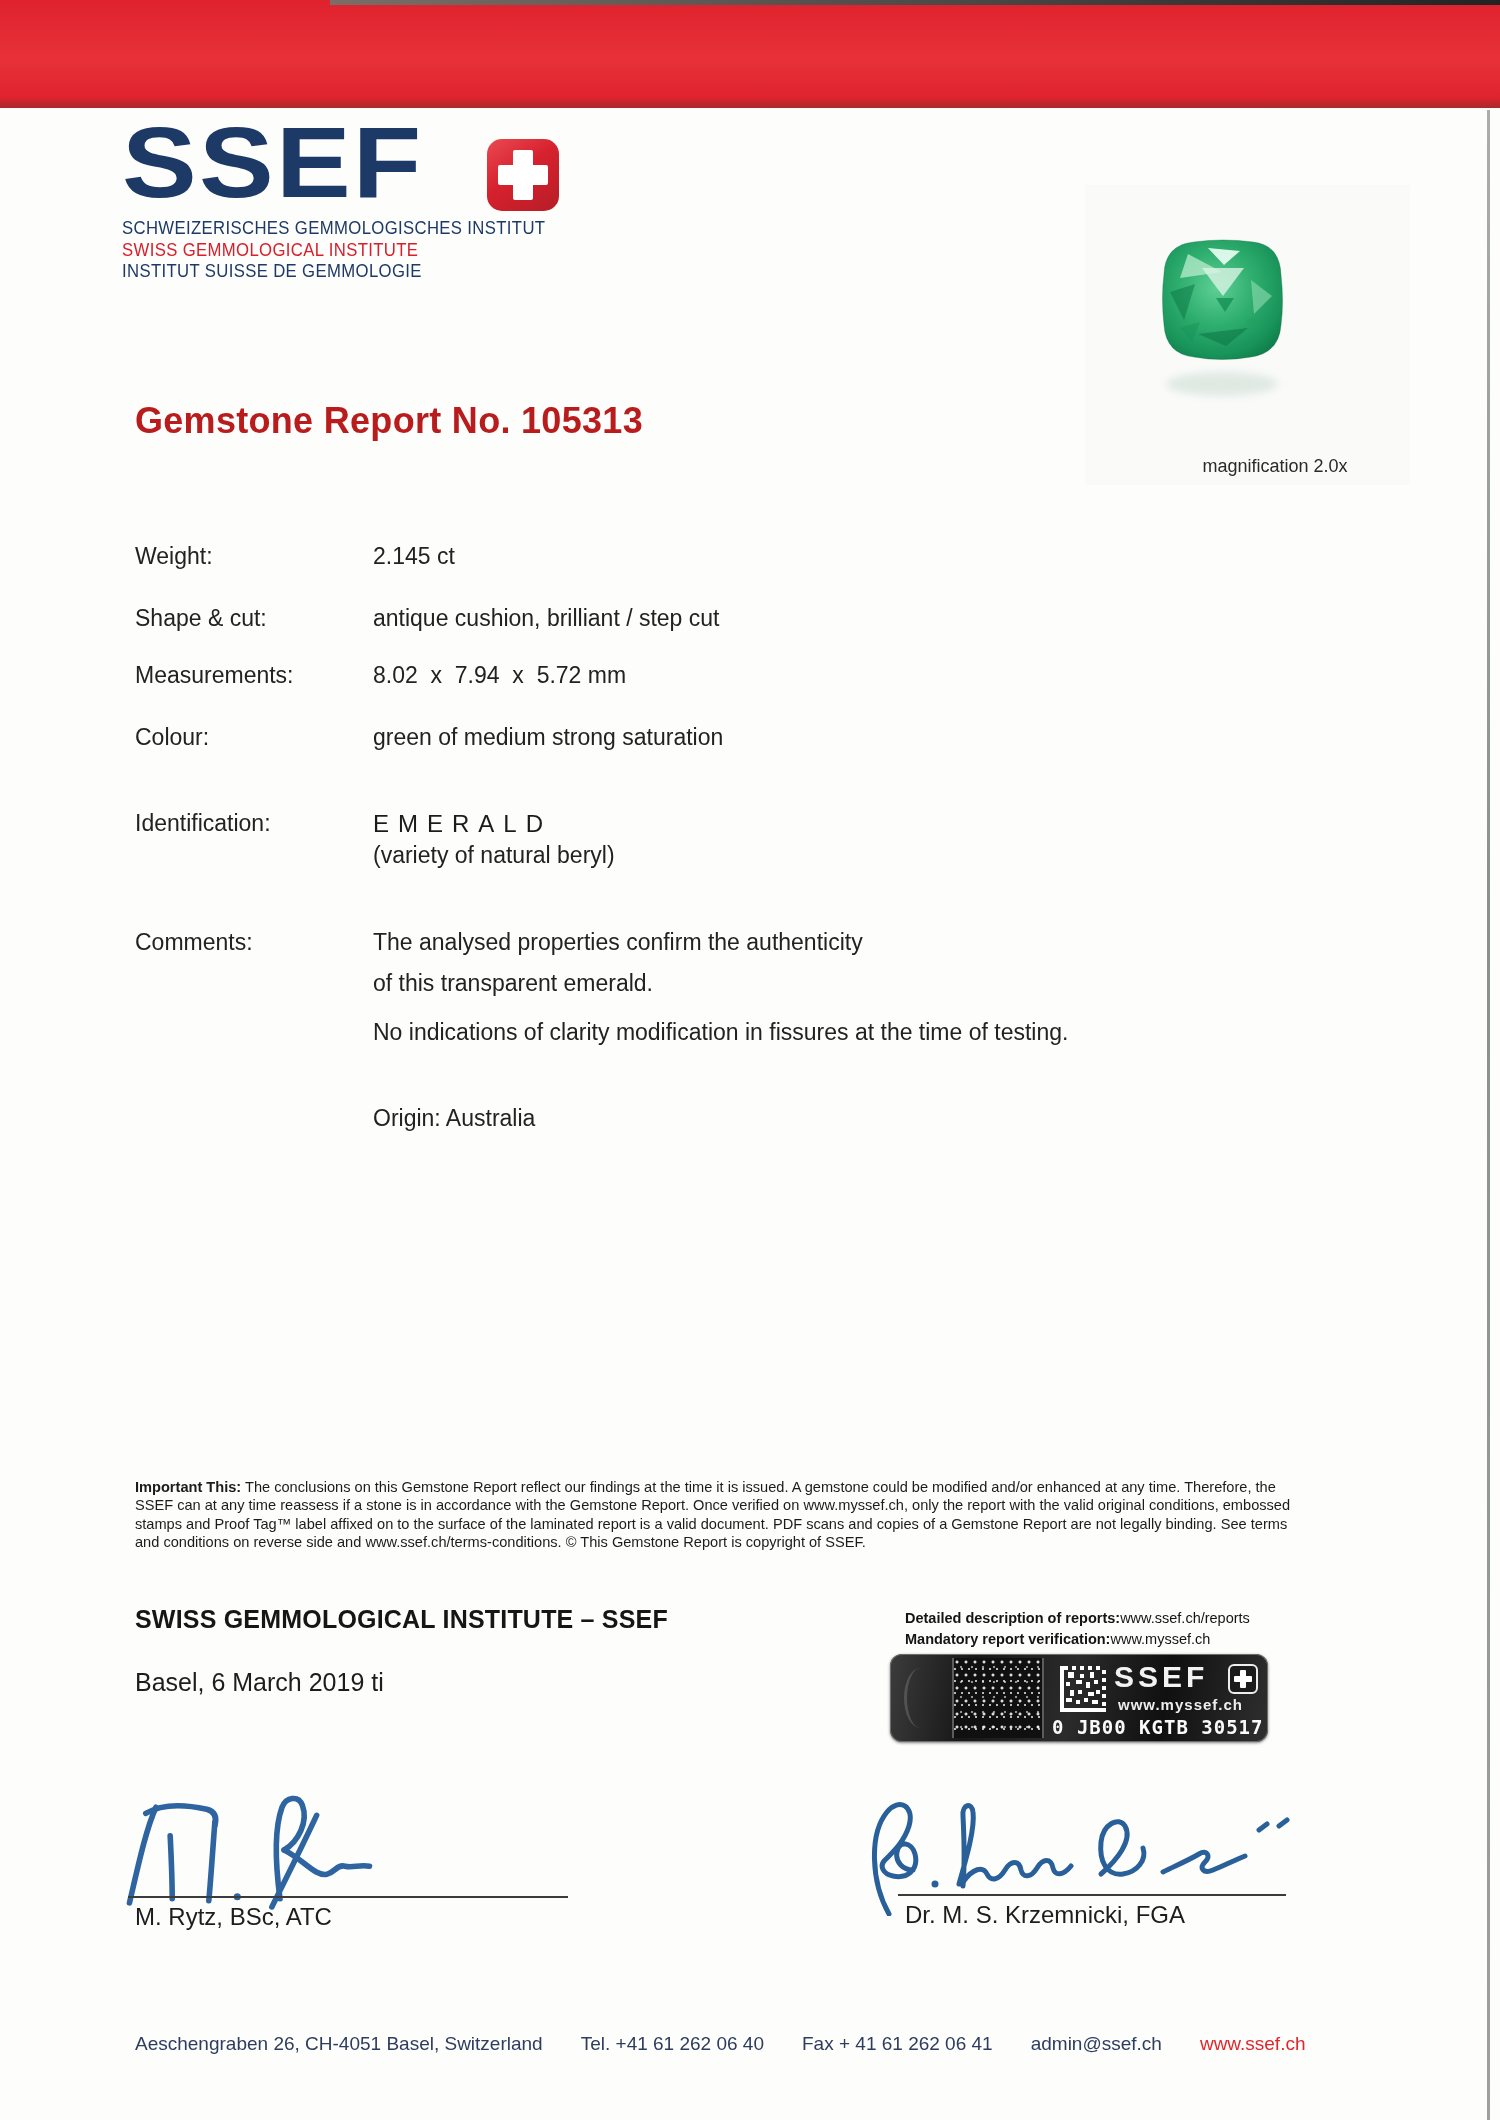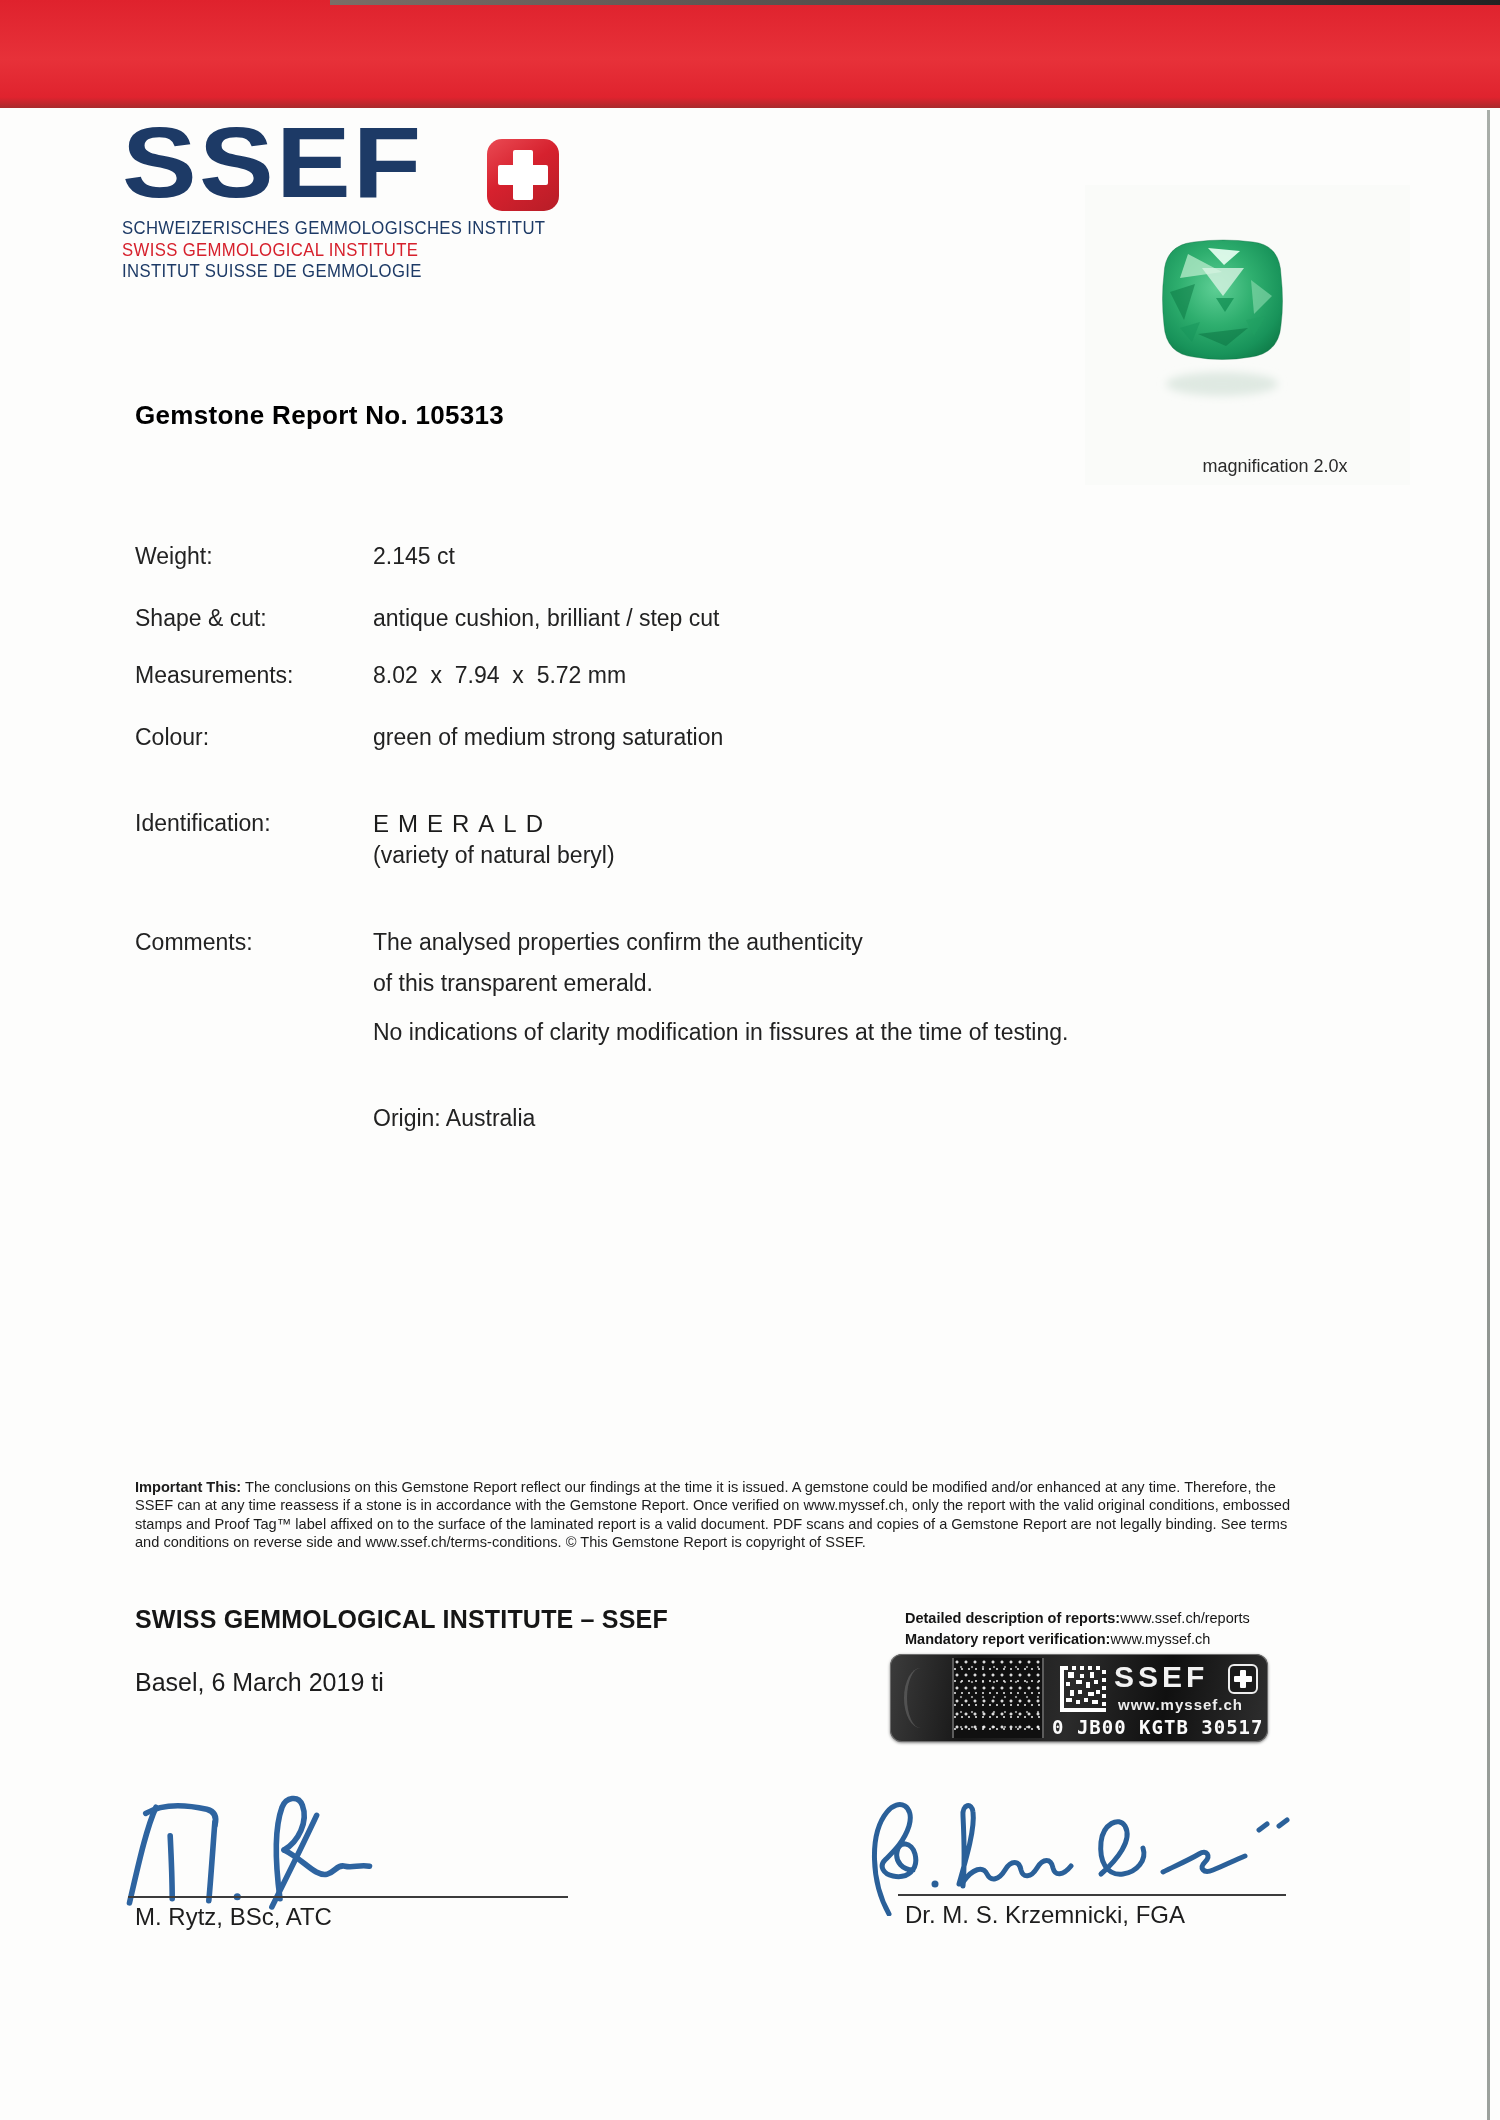--- a/index.html
+++ b/index.html
@@ -56,21 +56,21 @@
   .photo-bg{position:absolute;left:1085px;top:185px;width:325px;height:300px;background:#fafbf9;}
   .gem-wrap{position:absolute;left:1150px;top:232px;width:150px;height:175px;}
   .photo-caption{
     position:absolute;left:1150px;top:456px;width:250px;text-align:center;
     font-size:18px;color:#2a2a2a;
   }
 
   
   .title{
     position:absolute;left:135px;top:400px;
-    font-size:26px;font-weight:bold;color:#000000;letter-spacing:.3px;text-align:center;
+    font-size:36px;font-weight:bold;color:#b91c1c;letter-spacing:.3px;text-align:center;
   }
 
   
   .frow{position:absolute;left:135px;width:1200px;font-size:23px;color:#222;}
   .frow .lbl{position:absolute;left:0;top:0;white-space:pre;}
   .frow .val{position:absolute;left:238px;top:0;white-space:pre;}
   .r-weight{top:543px;} .r-shape{top:605px;} .r-meas{top:662px;} .r-colour{top:724px;}
   .r-ident{top:810px;} .r-identsub{top:842px;}
   .r-com1{top:929px;} .r-com2{top:970px;} .r-com3{top:1019px;} .r-origin{top:1105px;}
   .emerald{letter-spacing:9px;font-size:24px;color:#1b1b1b;}
@@ -330,14 +330,17 @@
       <path d="M 308 74 C 320 68 334 62 344 56 C 352 51 356 58 350 64 C 344 70 348 76 358 72 C 368 68 380 62 390 58"></path>
       <path d="M 404 32 L 412 26"></path>
       <path d="M 424 28 L 432 22"></path>
     </g>
   </svg>
   <div class="sigline left"></div>
   <div class="sigline right"></div>
   <div class="signame left">M. Rytz, BSc, ATC</div>
   <div class="signame right">Dr. M. S. Krzemnicki, FGA</div>
 
+  <div class="footer">
+    <span>Aeschengraben 26, CH-4051 Basel, Switzerland</span><span>Tel. +41 61 262 06 40</span><span>Fax + 41 61 262 06 41</span><span>admin@ssef.ch</span><span class="web">www.ssef.ch</span>
+  </div>
 
 </div>
 
 </body></html>

